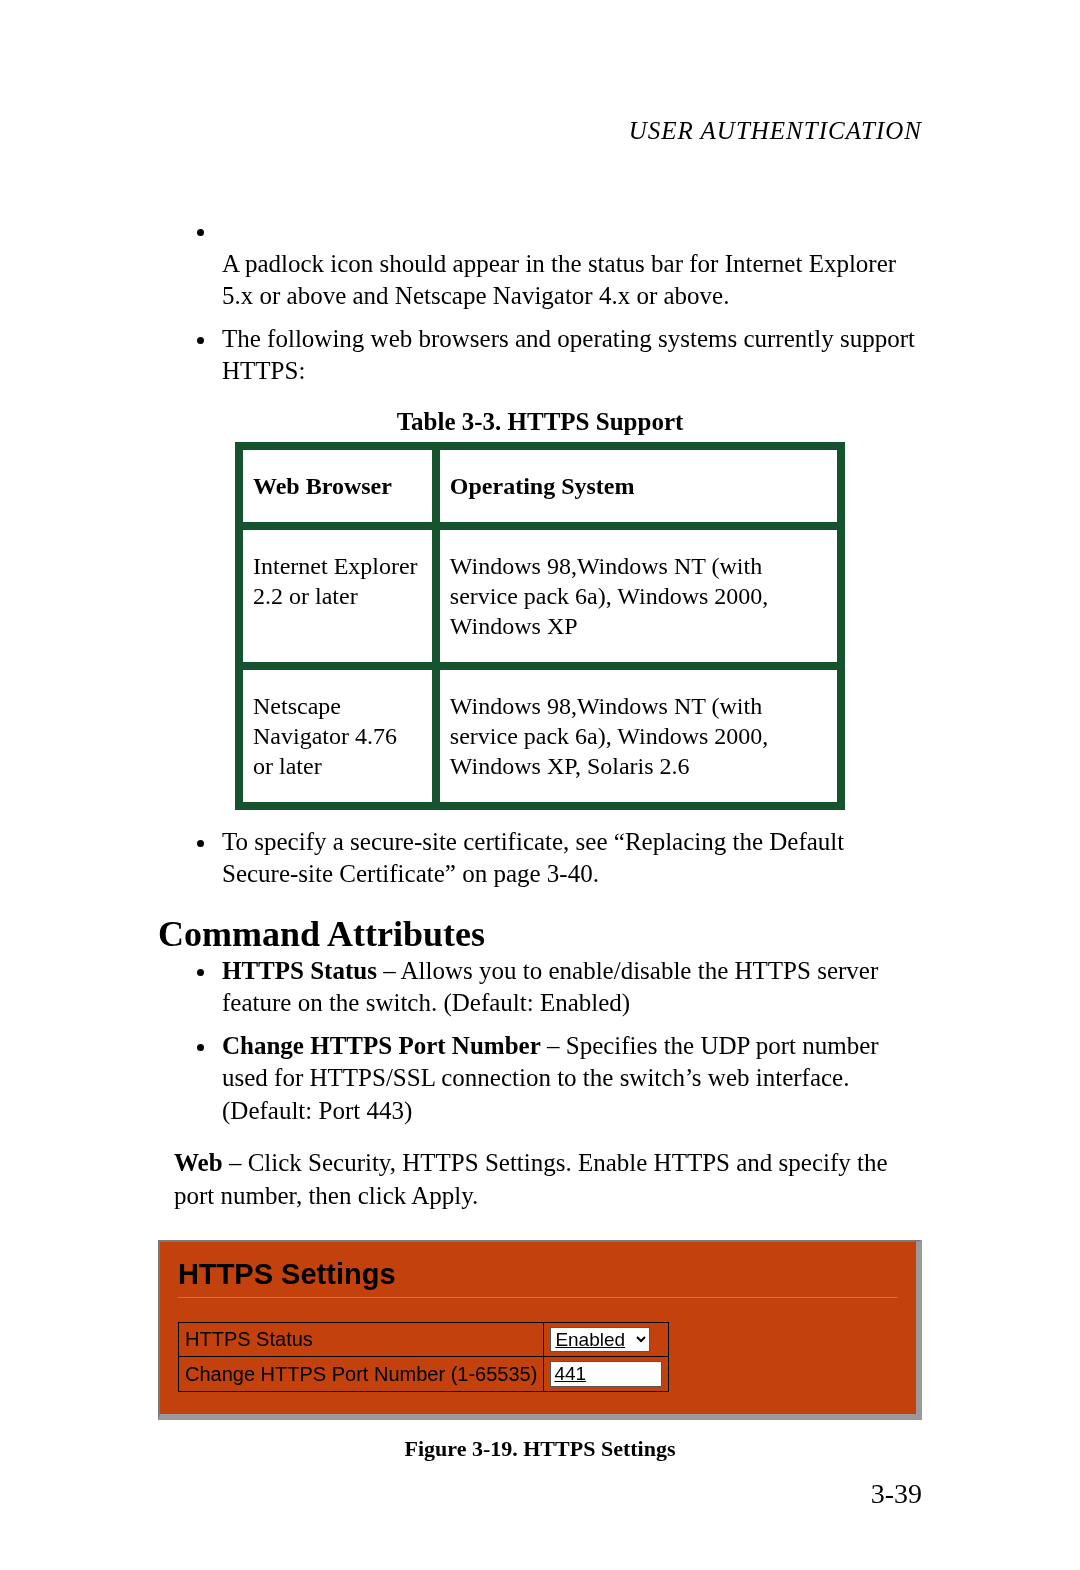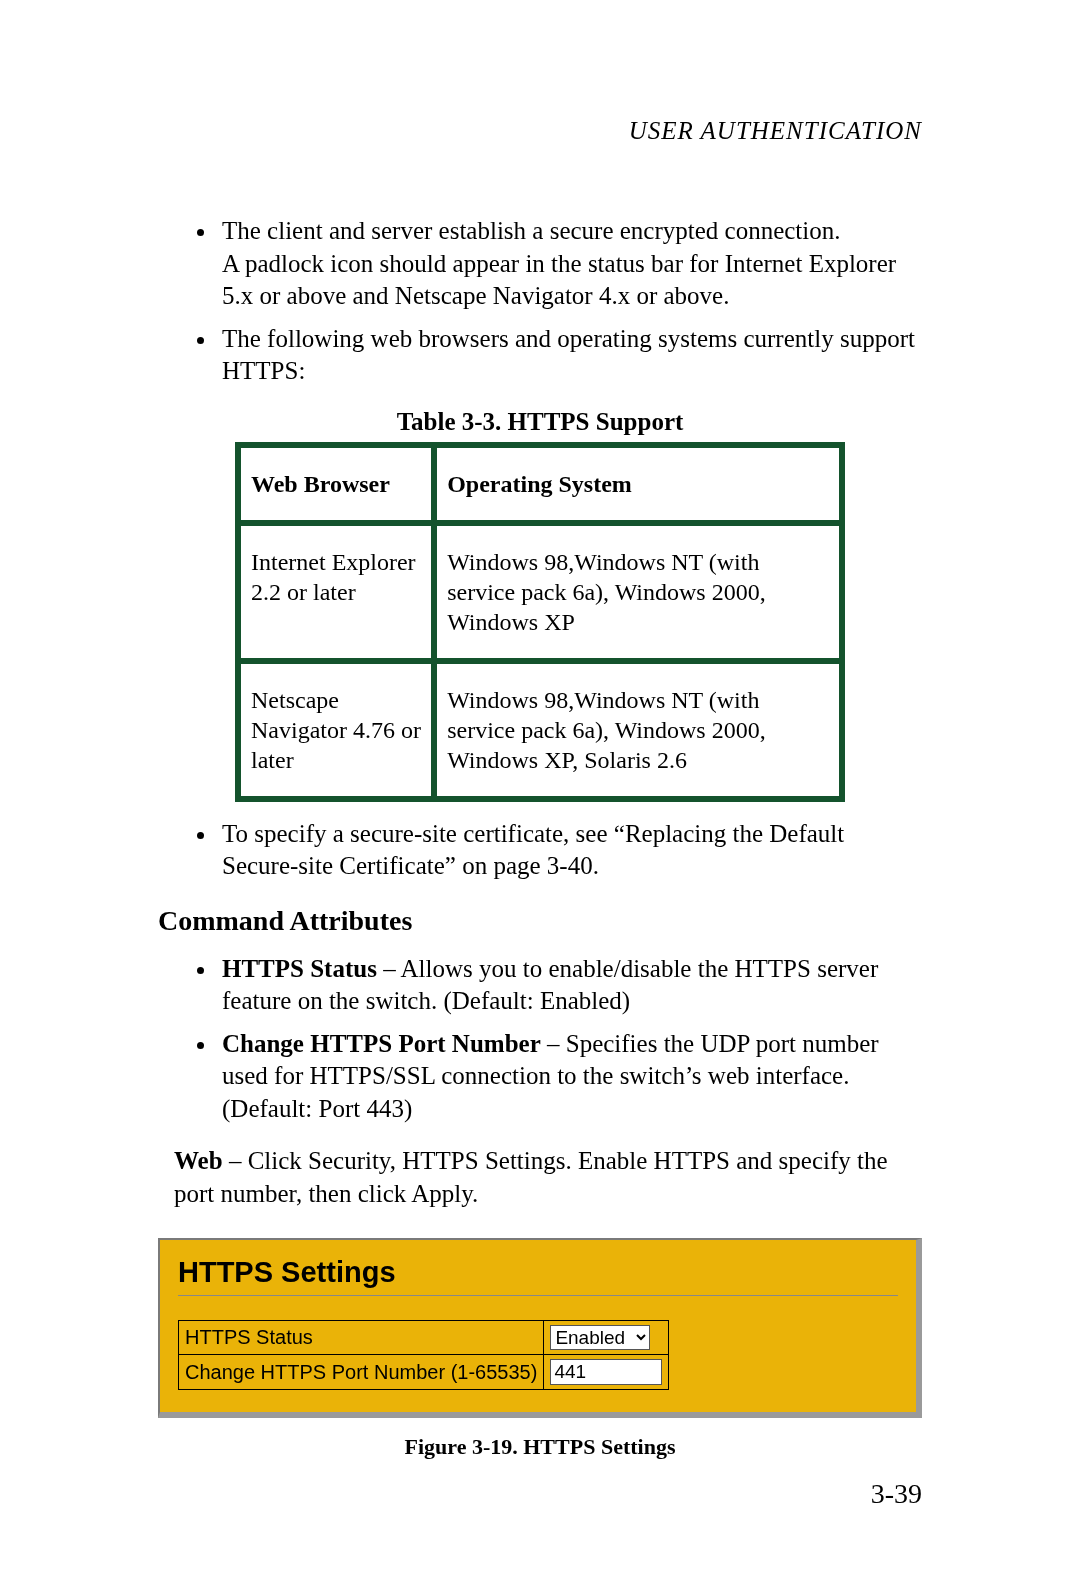--- a/index.html
+++ b/index.html
@@ -44,49 +44,49 @@
     font-weight: bold;
     margin: 16px 0 6px 0;
   }
   table.support {
     border-collapse: collapse;
     margin: 0 auto 16px auto;
     width: 610px;
     font-size: 24px;
   }
   table.support th, table.support td {
-    border: 6px solid #14532d;
+    border: 8px solid #14532d;
     padding: 21px 10px;
     text-align: left;
     vertical-align: top;
     line-height: 1.25;
   }
   table.support th {
     font-weight: bold;
   }
   .section-h {
     font-weight: bold;
-    font-size: 28px;
-    margin: 22px 0 16px 0;
+    font-size: 36px;
+    margin: 22px 0 0 0;
   }
   .runin {
     font-weight: bold;
   }
   p.body {
     font-size: 25px;
     line-height: 1.3;
     margin: 12px 0 0 16px;
   }
   .panel {
     margin: 28px 0 10px 0;
     border-top: 2px solid #7a7a7a;
     border-left: 2px solid #7a7a7a;
     border-right: 6px solid #9a9a9a;
     border-bottom: 6px solid #9a9a9a;
-    background: #eab308;
+    background: #c2410c;
     padding: 16px 18px 22px 18px;
     font-family: Arial, Helvetica, sans-serif;
   }
   .panel h2 {
     margin: 0 0 4px 0;
     font-size: 29px;
     font-weight: bold;
   }
   .panel hr {
     border: none;
@@ -100,20 +100,21 @@
   table.form td {
     border: 1px solid #000;
     padding: 4px 6px;
   }
   select.fld, input.fld {
     font-family: Arial, Helvetica, sans-serif;
     font-size: 19px;
     background: #ffffff;
     border: 1px solid #555;
     box-sizing: border-box;
+    text-decoration: underline;
   }
   select.fld { width: 100px; }
   input.fld { width: 112px; padding: 1px 3px; }
   .fig-caption {
     text-align: center;
     font-weight: bold;
     font-size: 22px;
     margin: 16px 0 0 0;
   }
   .page-num {
@@ -125,21 +126,21 @@
 </style>
 </head>
 <body>
 
 <div class="page">
 
   <div class="running-head">USER AUTHENTICATION</div>
 
   <ul class="top">
     <li>
-      <span>The client and server establish a secure encrypted connection.</span><br>
+      <br>
       <span>A padlock icon should appear in the status bar for Internet Explorer 5.x or above and Netscape Navigator 4.x or above.</span>
     </li>
     <li>
       <span>The following web browsers and operating systems currently support HTTPS:</span>
     </li>
   </ul>
 
   <div class="table-caption">Table 3-3.  HTTPS Support</div>
   <table class="support">
     <tbody>

